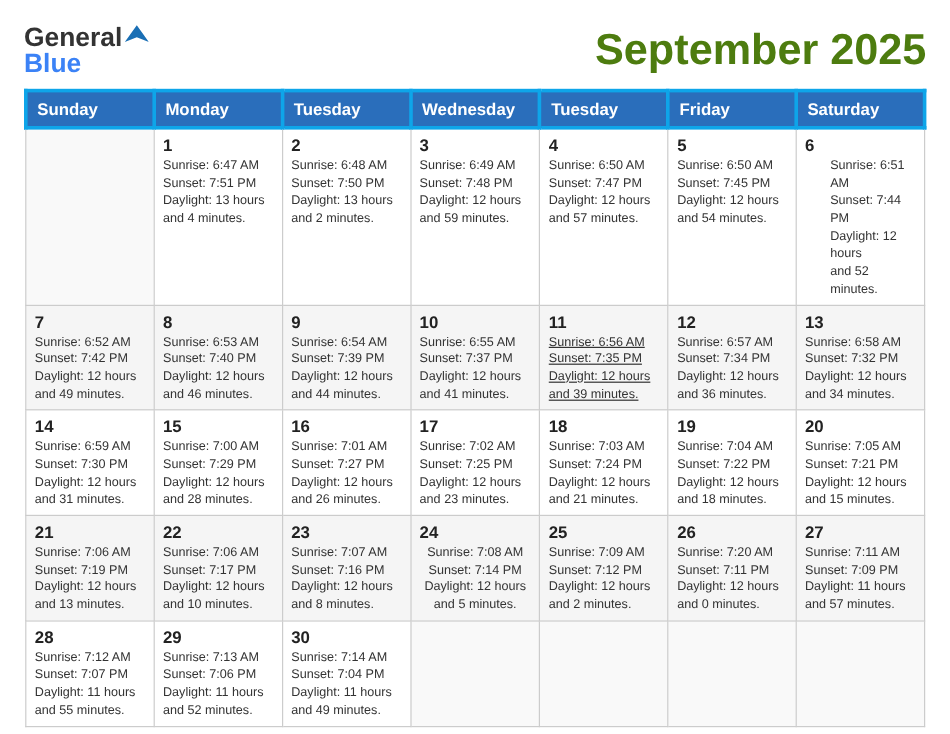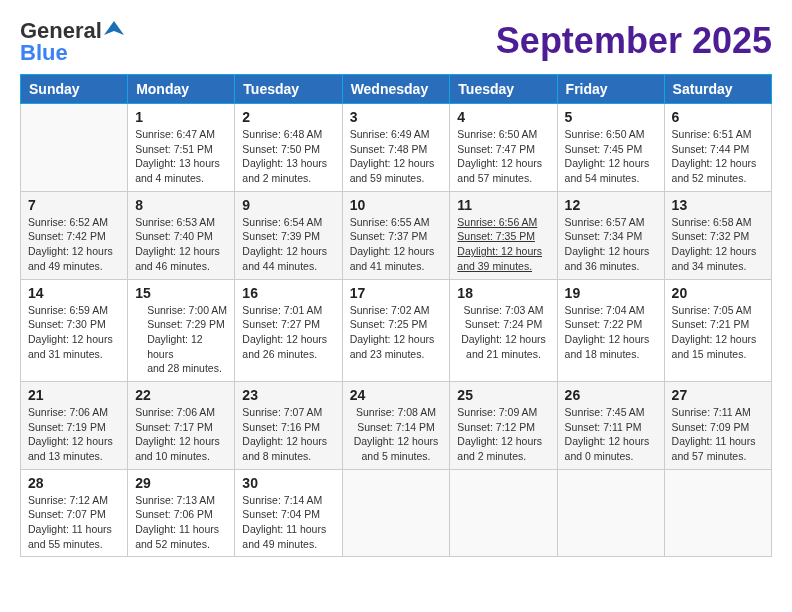--- a/index.html
+++ b/index.html
@@ -27,38 +27,38 @@
       font-weight: bold;
       color: #3b82f6;
       line-height: 1;
     }
     .title-block {
       text-align: right;
     }
     .month-title {
       font-size: 36px;
       font-weight: bold;
-      color: #4c1d95;
+      color: #4d7c0f;
     }
     .location {
       font-size: 16px;
       color: #555;
     }
     .calendar {
       width: 100%;
       border-collapse: collapse;
       border: 1px solid #ccc;
     }
     .calendar th {
       background-color: #2a6ebb;
       color: #fff;
       text-align: left;
       padding: 6px 8px;
       font-size: 14px;
-      border: 1px solid #0ea5e9;
+      border: 3px solid #0ea5e9;
     }
     .calendar td {
       vertical-align: top;
       padding: 5px 7px;
       border: 1px solid #ccc;
       width: 108px;
       min-height: 80px;
       font-size: 11px;
       color: #333;
       background: #fff;
@@ -158,21 +158,21 @@
         </td>
         <td>
           <div class="day-number">5</div>
           <div class="day-info" style="white-space: pre-line;">Sunrise: 6:50 AM
 Sunset: 7:45 PM
 Daylight: 12 hours
 and 54 minutes.</div>
         </td>
         <td>
           <div class="day-number">6</div>
-          <div class="day-info" style="white-space: pre-line;">Sunrise: 6:51 AM
+          <div class="day-info" style="white-space: pre-line; margin-left: 21px;">Sunrise: 6:51 AM
 Sunset: 7:44 PM
 Daylight: 12 hours
 and 52 minutes.</div>
         </td>
       </tr>
       <tr class="row-alt">
         <td>
           <div class="day-number">7</div>
           <div class="day-info" style="white-space: pre-line;">Sunrise: 6:52 AM
 Sunset: 7:42 PM
@@ -225,42 +225,42 @@
       <tr>
         <td>
           <div class="day-number">14</div>
           <div class="day-info" style="white-space: pre-line;">Sunrise: 6:59 AM
 Sunset: 7:30 PM
 Daylight: 12 hours
 and 31 minutes.</div>
         </td>
         <td>
           <div class="day-number">15</div>
-          <div class="day-info" style="white-space: pre-line; margin-left: 12px;">Sunrise: 7:00 AM
+          <div class="day-info" style="white-space: pre-line;">Sunrise: 7:00 AM
 Sunset: 7:29 PM
 Daylight: 12 hours
 and 28 minutes.</div>
         </td>
         <td>
           <div class="day-number">16</div>
           <div class="day-info" style="white-space: pre-line;">Sunrise: 7:01 AM
 Sunset: 7:27 PM
 Daylight: 12 hours
 and 26 minutes.</div>
         </td>
         <td>
           <div class="day-number">17</div>
           <div class="day-info" style="white-space: pre-line;">Sunrise: 7:02 AM
 Sunset: 7:25 PM
 Daylight: 12 hours
 and 23 minutes.</div>
         </td>
         <td>
           <div class="day-number">18</div>
-          <div class="day-info" style="white-space: pre-line; text-align: center;">Sunrise: 7:03 AM
+          <div class="day-info" style="white-space: pre-line;">Sunrise: 7:03 AM
 Sunset: 7:24 PM
 Daylight: 12 hours
 and 21 minutes.</div>
         </td>
         <td>
           <div class="day-number">19</div>
           <div class="day-info" style="white-space: pre-line;">Sunrise: 7:04 AM
 Sunset: 7:22 PM
 Daylight: 12 hours
 and 18 minutes.</div>
@@ -304,21 +304,21 @@
         </td>
         <td>
           <div class="day-number">25</div>
           <div class="day-info" style="white-space: pre-line;">Sunrise: 7:09 AM
 Sunset: 7:12 PM
 Daylight: 12 hours
 and 2 minutes.</div>
         </td>
         <td>
           <div class="day-number">26</div>
-          <div class="day-info" style="white-space: pre-line;">Sunrise: 7:45 AM
+          <div class="day-info" style="white-space: pre-line;">Sunrise: 7:20 AM
 Sunset: 7:11 PM
 Daylight: 12 hours
 and 0 minutes.</div>
         </td>
         <td>
           <div class="day-number">27</div>
           <div class="day-info" style="white-space: pre-line;">Sunrise: 7:11 AM
 Sunset: 7:09 PM
 Daylight: 11 hours
 and 57 minutes.</div>

